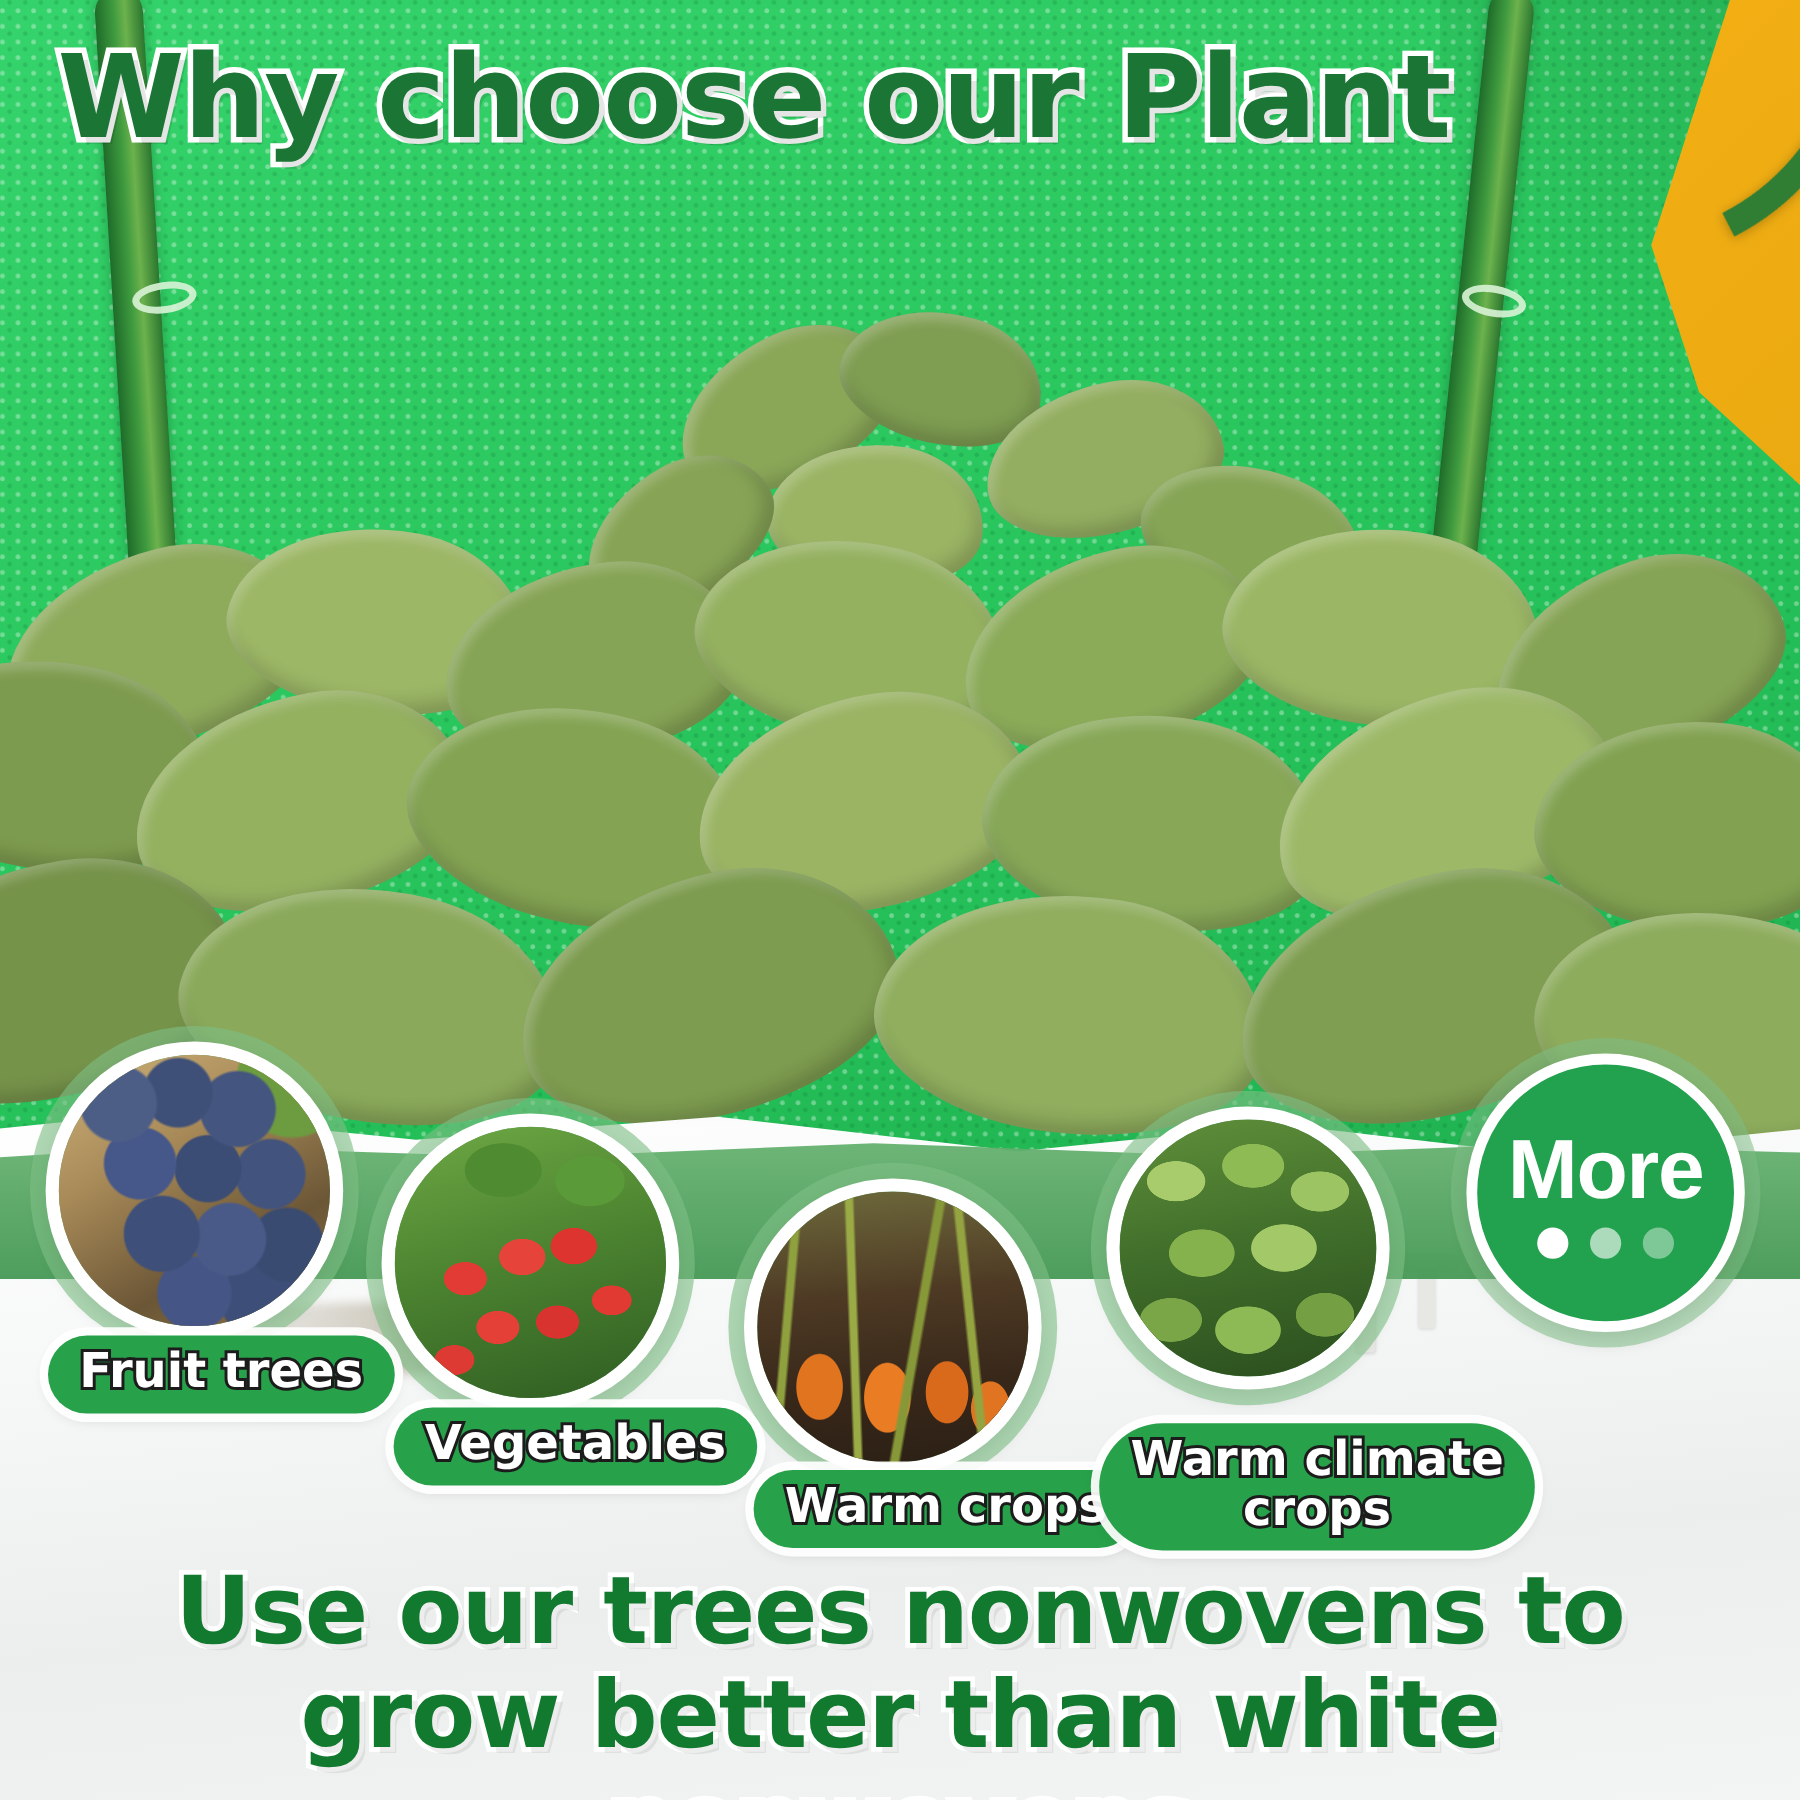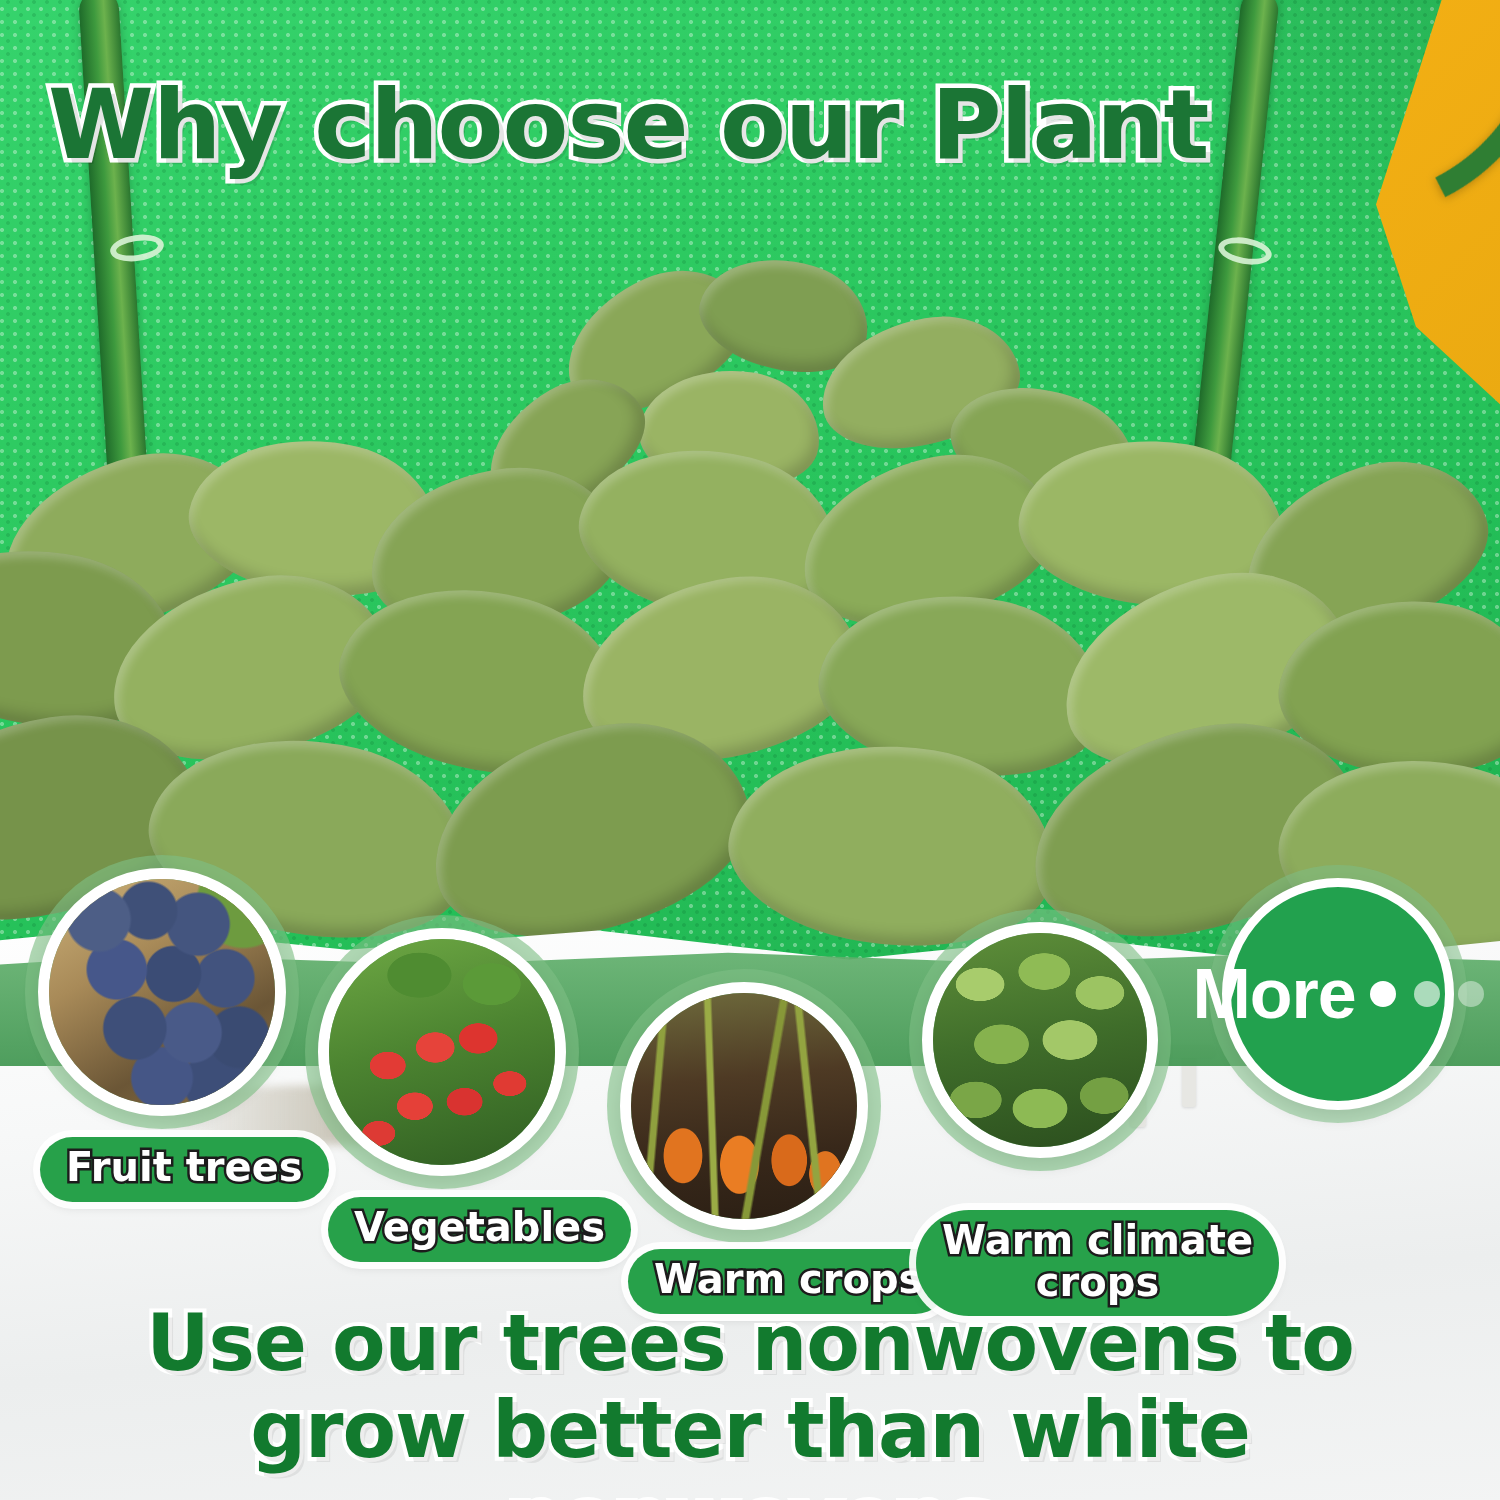--- a/index.html
+++ b/index.html
@@ -70,21 +70,20 @@
     clip-path: polygon(0 16%, 12% 6%, 30% 14%, 48% 4%, 66% 13%, 82% 5%, 100% 12%, 100% 100%, 0 100%);
   }
 
   
   .headline{
     position:absolute; left:48px; top:30px; width:1420px;
     font-weight:900; font-size:96px; line-height:1.07; letter-spacing:-1px;
     color:#1b7535; font-family:"DejaVu Sans", sans-serif;
     -webkit-text-stroke:9px #ffffff; paint-order:stroke fill;
     text-shadow:5px 6px 0 rgba(0,0,0,.10);
-    margin-top:44px;
   }
   .headline .l2{ display:block; }
 
   
   .circle{
     position:absolute; border-radius:50%;
     border:11px solid #ffffff;
     background-color:#6aa86f; background-size:cover; background-position:center;
     box-shadow:0 0 0 13px rgba(126,190,133,.62), 0 6px 16px rgba(0,0,0,.18);
     overflow:hidden;
@@ -92,29 +91,28 @@
   .circle .photo{ position:absolute; inset:0; }
 
   
   .pill{
     position:absolute; background:#27a14a; border-radius:60px;
     padding:10px 26px 13px;
     color:#ffffff; font-weight:900; font-size:40px; line-height:1.04;
     font-family:"DejaVu Sans", sans-serif; white-space:pre-line; text-align:center;
     -webkit-text-stroke:5px #1c1c1c; paint-order:stroke fill;
     box-shadow:0 0 0 7px rgba(255,255,255,.92), 0 4px 12px rgba(0,0,0,.16);
-    margin-top:24px;
   }
 
   
   .more-btn{
     position:absolute; left:1222px; top:878px; width:232px; height:232px;
     border-radius:50%; background:#22a14e; border:9px solid #ffffff;
     box-shadow:0 0 0 13px rgba(126,190,133,.55), 0 6px 16px rgba(0,0,0,.18);
-    display:flex; flex-direction:row; align-items:center; justify-content:center; gap:14px;
+    display:flex; flex-direction:column; align-items:center; justify-content:center; gap:14px;
   }
   .more-btn .txt{ color:#fff; font-weight:700; font-size:70px; line-height:1;
                   font-family:"Liberation Sans", sans-serif; letter-spacing:-1px; }
   .more-dots{ display:flex; gap:18px; }
   .more-dots i{ display:block; width:26px; height:26px; border-radius:50%; background:#fff; }
   .more-dots i:nth-child(2){ opacity:.62; }
   .more-dots i:nth-child(3){ opacity:.42; }
 
   
   .slogan{

